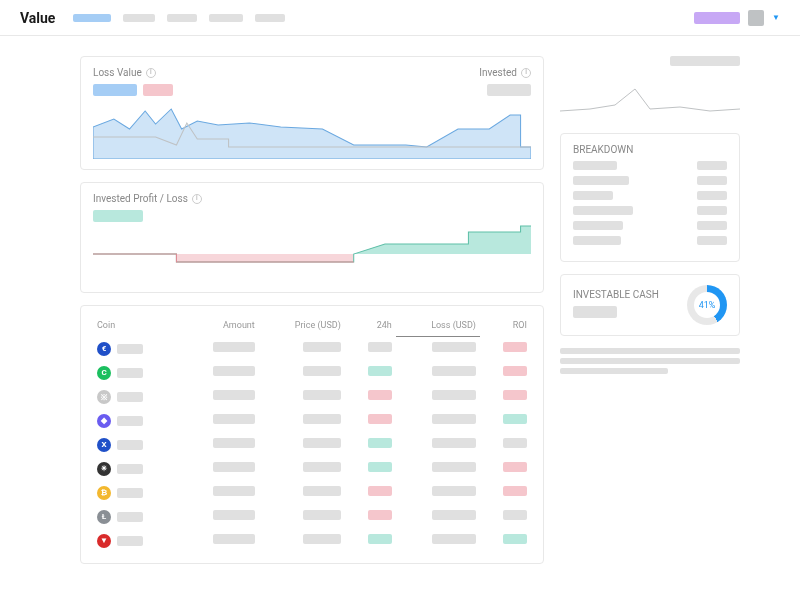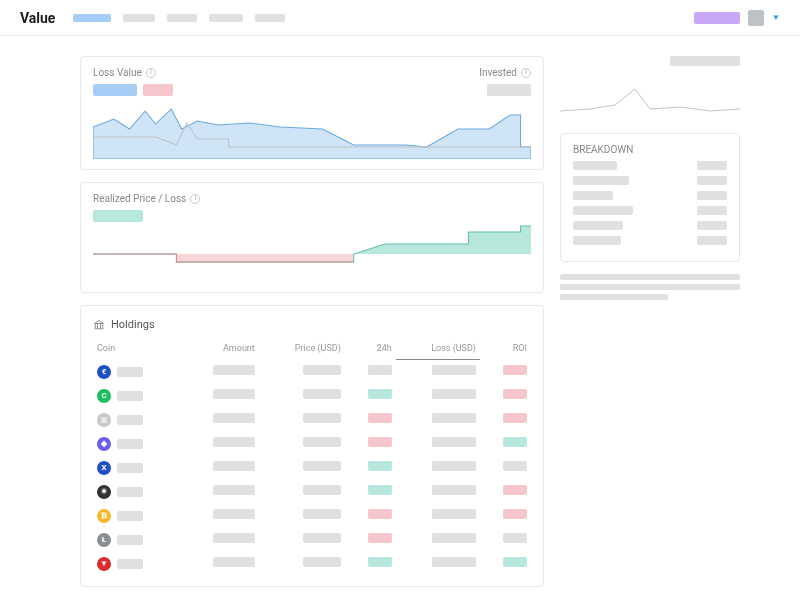--- a/index.html
+++ b/index.html
@@ -91,41 +91,35 @@
         </div>
       </div>
       <svg class="chart" viewBox="0 0 420 60" preserveAspectRatio="none">
         <path d="M0,28 L20,20 L35,30 L50,12 L60,25 L75,10 L85,30 L100,22 L120,26 L150,24 L180,28 L220,30 L250,46 L300,46 L320,48 L350,30 L380,30 L400,16 L410,16 L410,48 L420,48 L420,60 L0,60 Z" fill="#cfe4f7" stroke="#6aa8e0" stroke-width="1"></path>
         <path d="M0,38 L60,38 L80,46 L90,24 L100,40 L130,40 L130,48 L420,48" fill="none" stroke="#bfc2c4" stroke-width="1"></path>
       </svg>
     </div>
 
     <div class="card">
       <div class="card-title">
-          <span>Realized Price / Loss</span>
+          <span>Invested Profit / Loss</span>
           <span class="info-icon">i</span>
         </div>
       <div class="legend">
           <span class="leg-box" style="width:50px;background:#b8e8dd"></span>
         </div>
       <svg class="chart" viewBox="0 0 420 60" preserveAspectRatio="none">
         <path d="M0,32 L80,32 L80,40 L250,40 L250,32 L0,32 Z" fill="#f7d6da"></path>
         <path d="M250,32 L280,22 L360,22 L360,10 L410,10 L410,4 L420,4 L420,32 L250,32 Z" fill="#b8e8dd"></path>
         <path d="M0,32 L80,32 L80,40 L250,40 L250,32 L280,22 L360,22 L360,10 L410,10 L410,4 L420,4" fill="none" stroke="#5fbfa8" stroke-width="1"></path>
         <path d="M0,32 L80,32 L80,40 L250,40" fill="none" stroke="#e38a94" stroke-width="1"></path>
       </svg>
     </div>
 
     <div class="card">
-      <div class="holdings-head">
-        <svg class="bank-icon" viewBox="0 0 16 16">
-            <path d="M2 6 L8 2 L14 6 L2 6 M3 7 L3 12 M6 7 L6 12 M10 7 L10 12 M13 7 L13 12 M2 13 L14 13" stroke="#888" stroke-width="1.3" fill="none"></path>
-          </svg>
-        <span>Holdings</span>
-      </div>
       <table>
         <thead>
             <tr>
           <th>Coin</th>
           <th class="r">Amount</th>
           <th class="r">Price (USD)</th>
           <th class="r">24h</th>
           <th class="r sorted">Loss (USD)</th>
           <th class="r">ROI</th>
         </tr>
@@ -281,20 +275,31 @@
       <div class="brk-row">
           <span class="ph" style="width:50px;height:9px"></span>
           <span class="ph" style="width:30px;height:9px"></span>
         </div>
       <div class="brk-row">
           <span class="ph" style="width:48px;height:9px"></span>
           <span class="ph" style="width:30px;height:9px"></span>
         </div>
     </div>
 
+    <div class="card">
+      <div class="donut-wrap">
+        <div style="flex:1">
+          <div class="card-title">INVESTABLE CASH</div>
+          <span class="ph" style="width:44px;height:12px;display:inline-block"></span>
+        </div>
+        <div class="donut">
+            <span class="donut-txt">41%</span>
+          </div>
+      </div>
+    </div>
 
     <div class="footer-ph">
       <span class="ph" style="width:100%;height:6px"></span>
       <span class="ph" style="width:100%;height:6px"></span>
       <span class="ph" style="width:60%;height:6px"></span>
     </div>
   </div>
 </div>
 
 </body></html>

